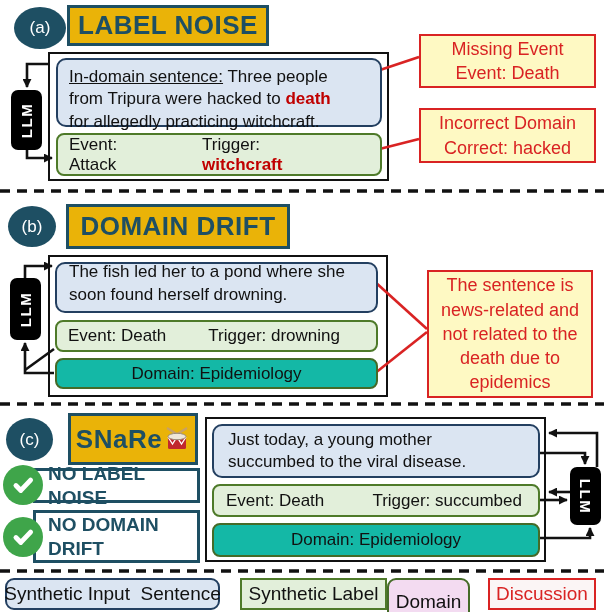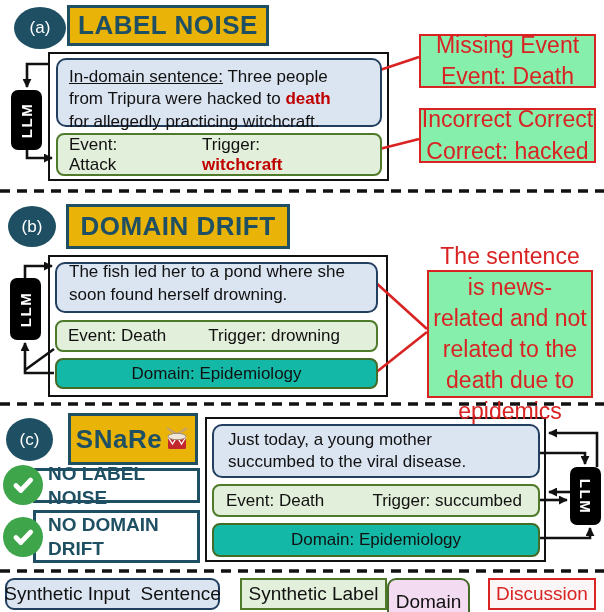--- a/index.html
+++ b/index.html
@@ -15,23 +15,23 @@
   
   .outer{border:2.5px solid #111;background:#fff;z-index:1;}
   
   .bluebox{background:#dbe5f2;border:2.5px solid #233f60;border-radius:10px;z-index:3;
            font-size:17px;line-height:1.3;display:flex;flex-direction:column;justify-content:center;}
   .greenbox{background:#e2efda;border:2.5px solid #4e7a29;border-radius:8px;z-index:3;
             font-size:17px;display:flex;align-items:center;}
   .pinkbox{background:#14b8a6;border:2.5px solid #456b28;border-radius:8px;z-index:3;
            font-size:17px;display:flex;align-items:center;justify-content:center;}
   .sb{justify-content:space-between;}
-  .note{background:#86efac;border:2.5px solid #d92323;color:#d92323;z-index:5;
+  .note{background:#fef9c3;border:2.5px solid #d92323;color:#d92323;z-index:5;
         display:flex;flex-direction:column;align-items:center;justify-content:center;
-        font-size:23px;line-height:1.35;text-align:center;}
+        font-size:18px;line-height:1.35;text-align:center;}
   .llm{background:#000;border-radius:7px;display:flex;align-items:center;justify-content:center;z-index:4;}
   .llm span{color:#fff;font-weight:800;font-size:15px;letter-spacing:1.5px;}
   .rot-ccw{transform:rotate(-90deg);}
   .rot-cw{transform:rotate(90deg);}
   .redword{color:#c00000;font-weight:bold;}
   .upre{text-decoration:underline;}
   .badge{background:#fff;border:3px solid #1e4f63;color:#1e4f63;font-weight:bold;font-size:19px;
          display:flex;flex-direction:column;justify-content:center;padding-left:12px;line-height:1.25;z-index:3;}
   .check{background:#3fa54a;border-radius:50%;display:flex;align-items:center;justify-content:center;z-index:6;}
   .leg{display:flex;align-items:center;justify-content:center;font-size:19px;z-index:3;}
@@ -93,21 +93,21 @@
   </div>
   <div class="abs greenbox sb" style="left:56px;top:133px;width:326px;height:43px;padding:0 38px 0 11px;gap:36px;">
     <span>Event: Attack</span>
     <span><span>Trigger: </span><span class="redword">witchcraft</span></span>
   </div>
   <div class="abs note" style="left:419px;top:34px;width:177px;height:54px;">
     <span>Missing Event</span>
     <span>Event: Death</span>
   </div>
   <div class="abs note" style="left:419px;top:108px;width:177px;height:55px;">
-    <span>Incorrect Correct</span>
+    <span>Incorrect Domain</span>
     <span>Correct: hacked</span>
   </div>
 
   <div class="abs tag" style="left:8px;top:206px;width:48px;height:41px;">
     <span>(b)</span>
   </div>
   <div class="abs ptitle" style="left:66px;top:204px;width:224px;height:45px;">
     <span>DOMAIN DRIFT</span>
   </div>
   <div class="abs outer" style="left:48px;top:255px;width:340px;height:142px;"></div>

